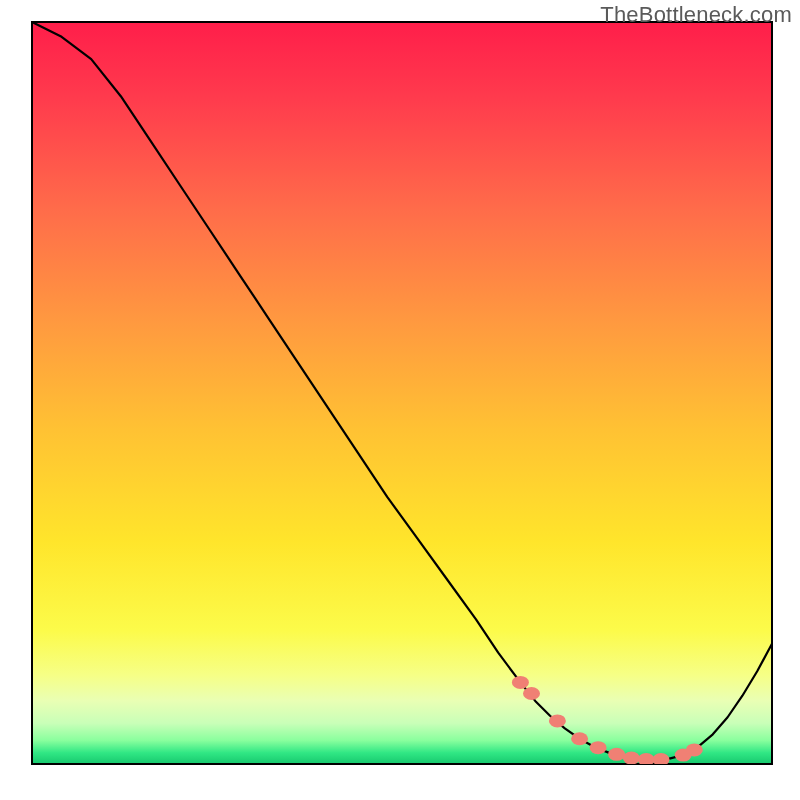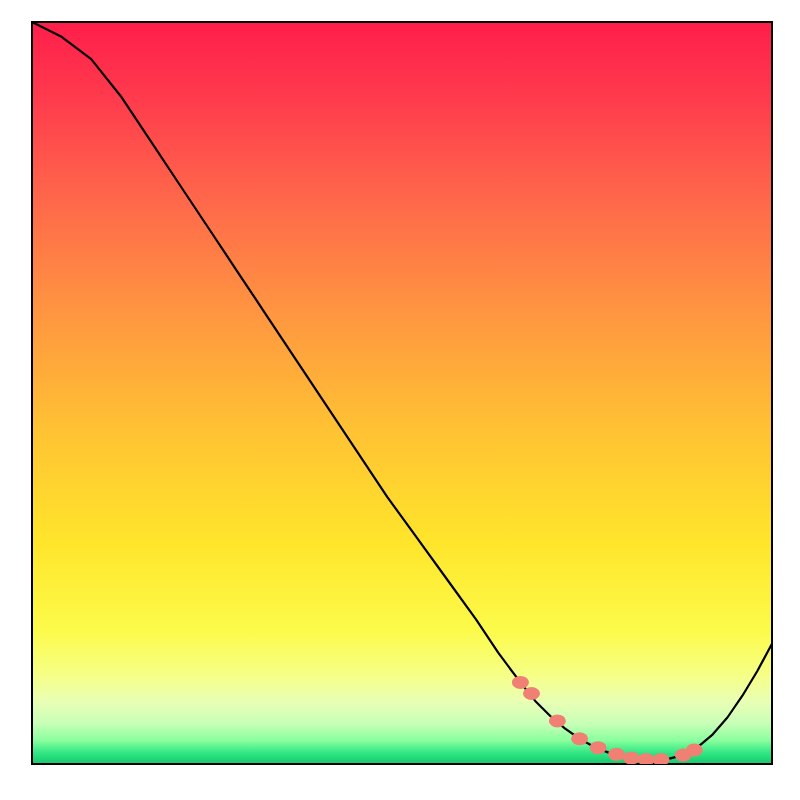--- a/index.html
+++ b/index.html
@@ -51,20 +51,21 @@
   }
   .marker {
     fill: #f08074;
     stroke: none;
   }
 </style>
 </head>
 <body>
 <div class="stage">
 
+  <div class="watermark">TheBottleneck.com</div>
 
   <svg class="plot" viewBox="0 0 740 742" preserveAspectRatio="none">
     <defs>
 
       <linearGradient id="bg" x1="0" y1="0" x2="0" y2="1">
         <stop offset="0" stop-color="#ff1e4a"></stop>
         <stop offset="0.10" stop-color="#ff3a4d"></stop>
         <stop offset="0.25" stop-color="#ff6b4a"></stop>
         <stop offset="0.40" stop-color="#ff9840"></stop>
         <stop offset="0.55" stop-color="#ffc233"></stop>

